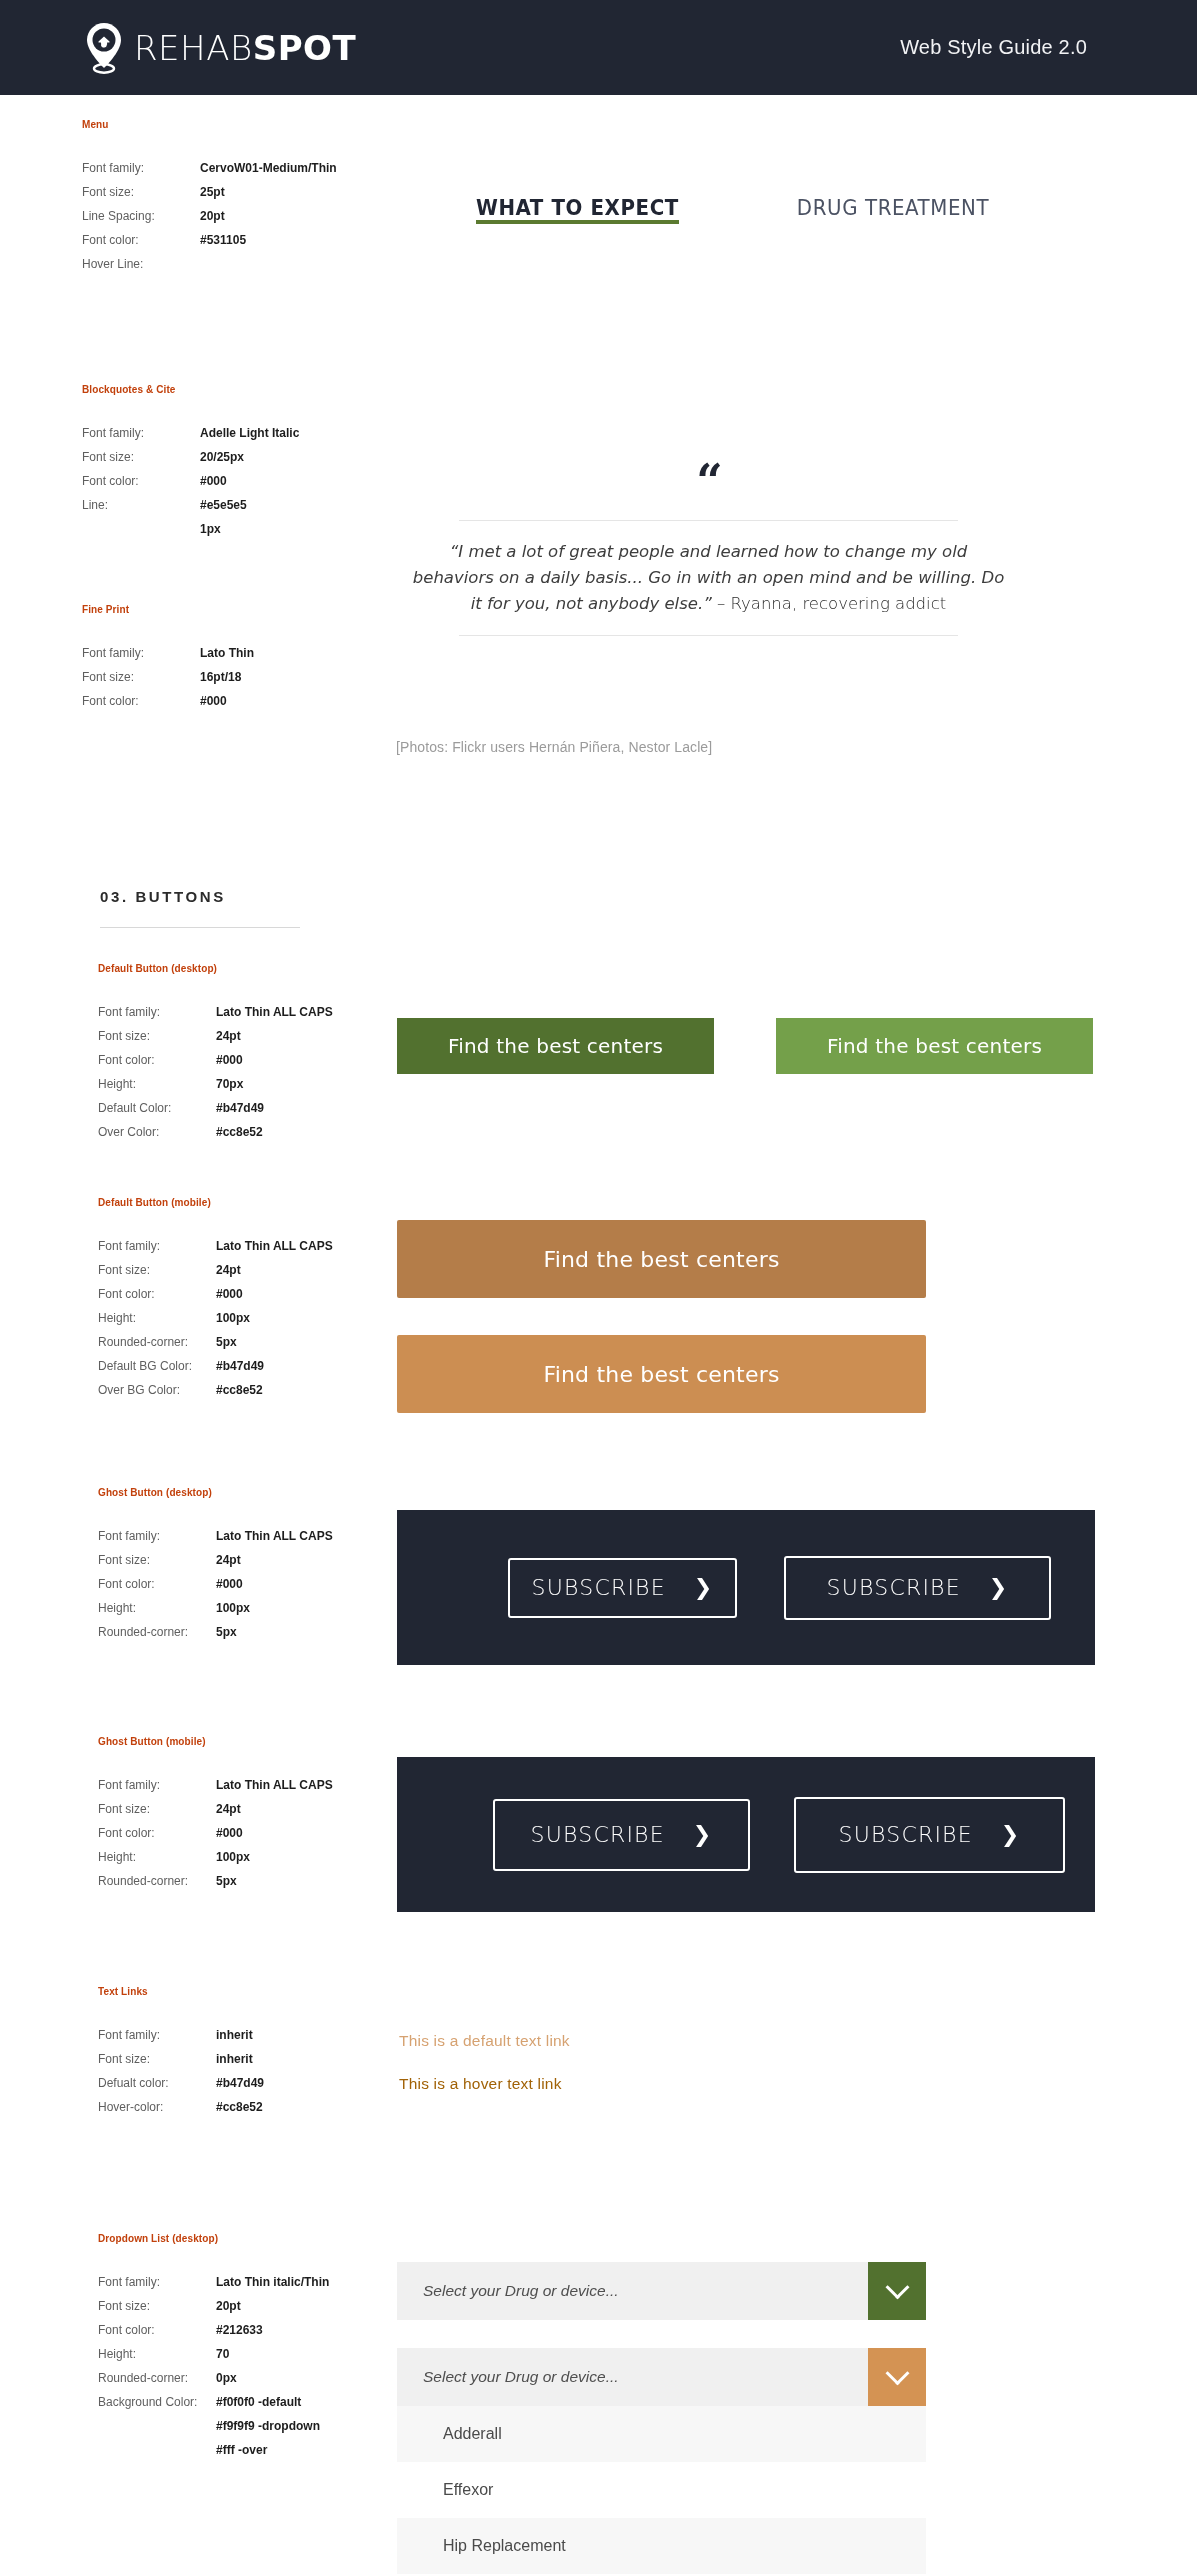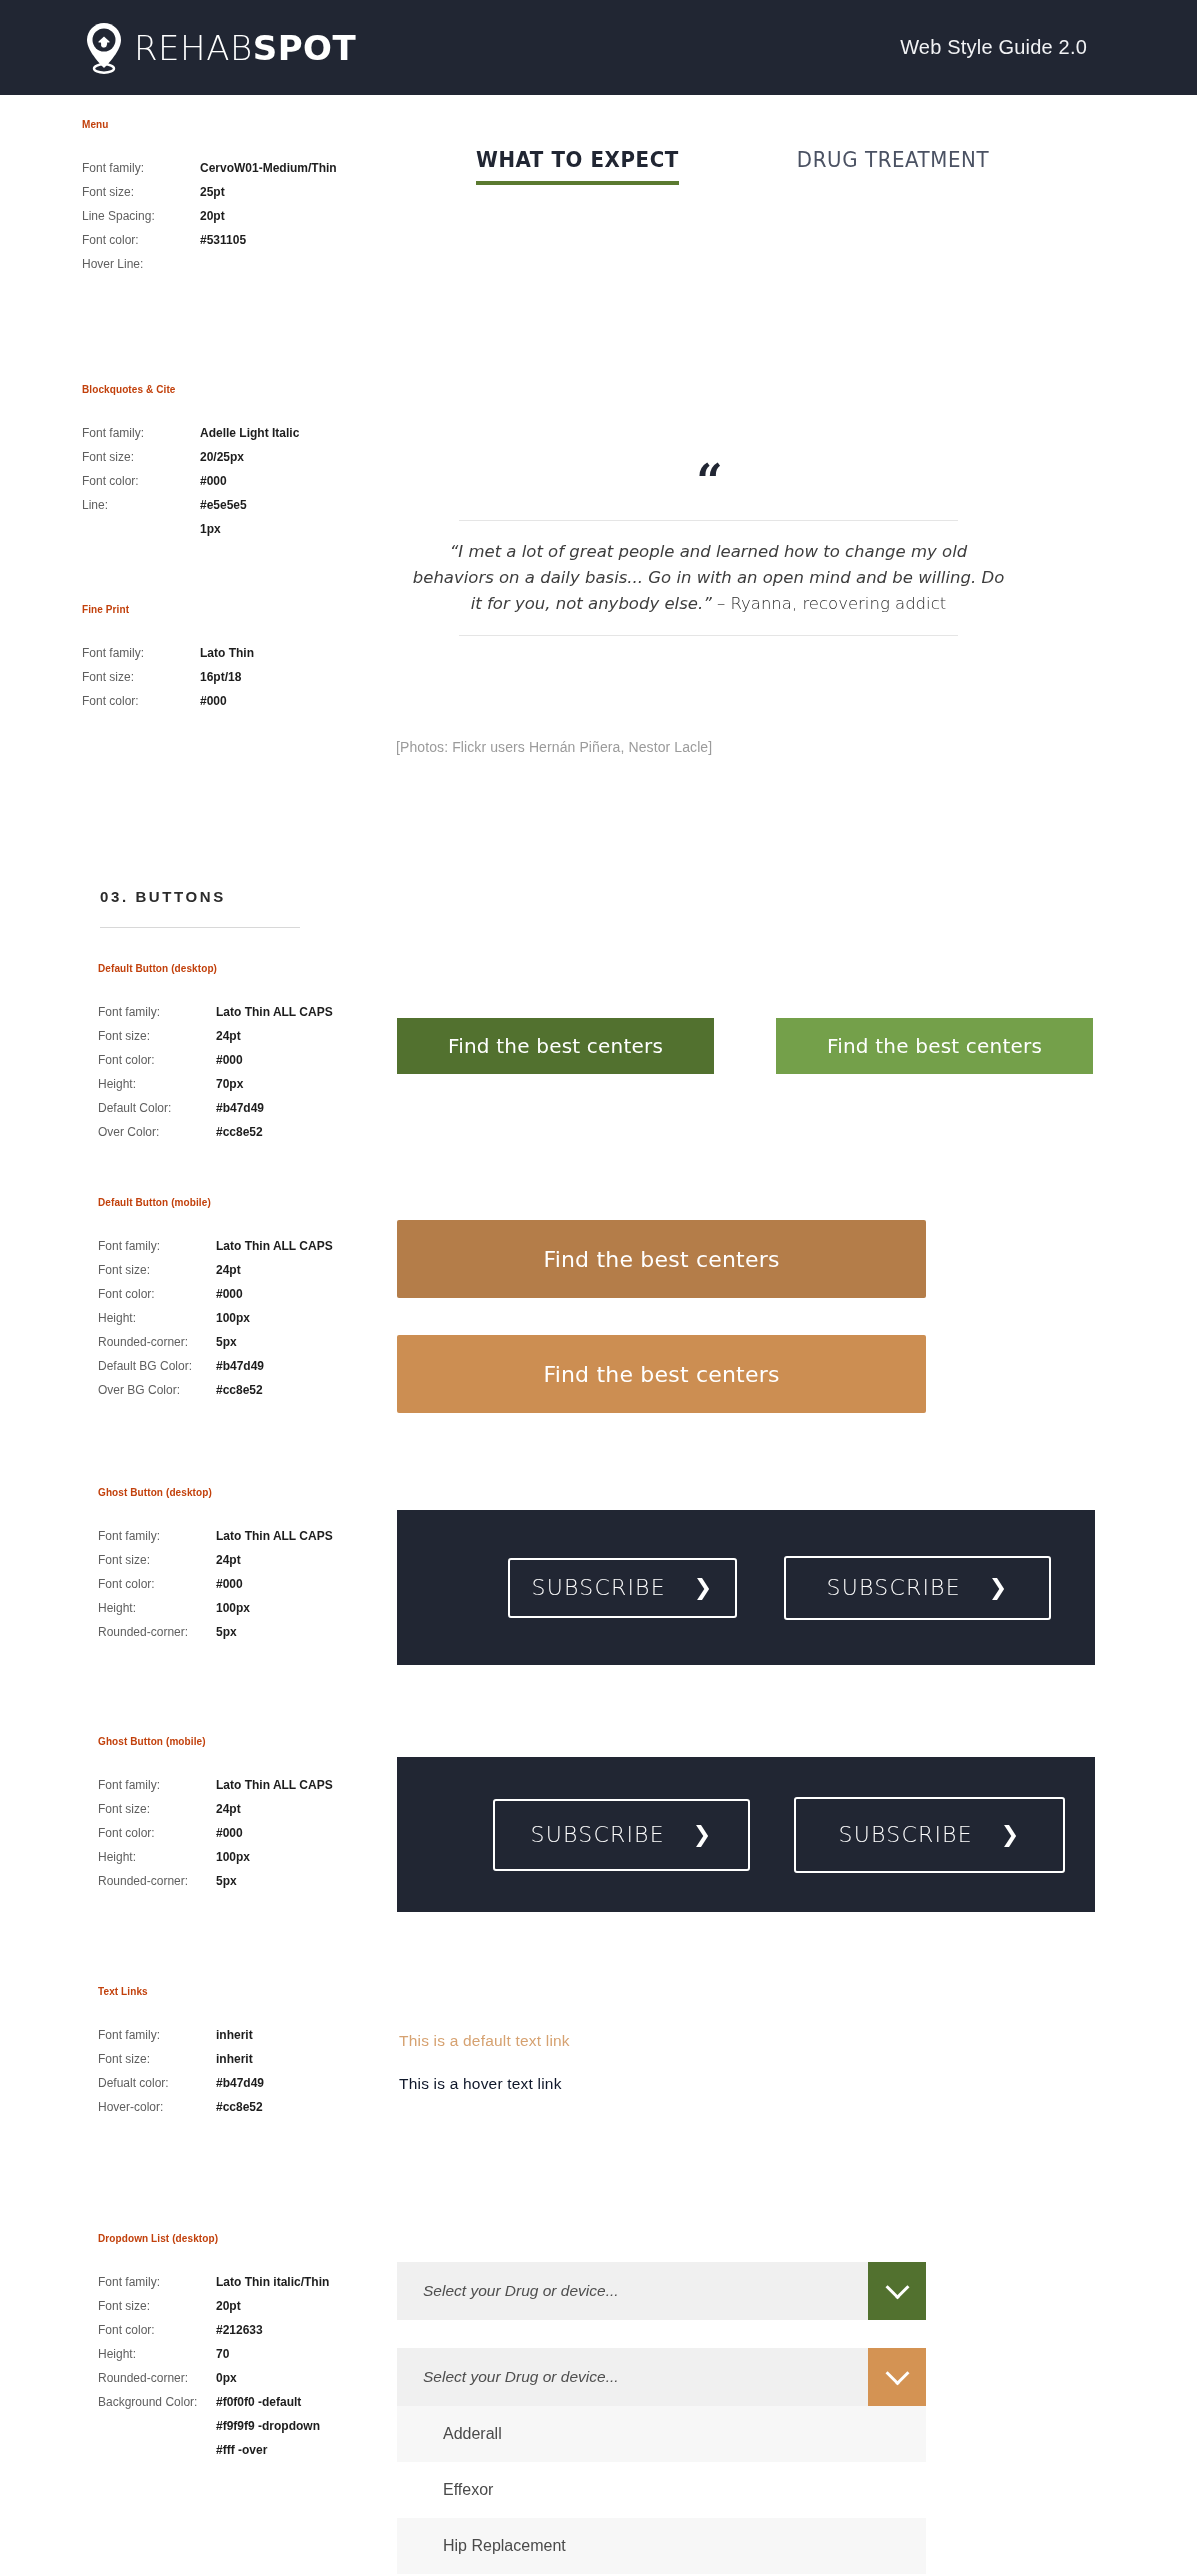--- a/index.html
+++ b/index.html
@@ -81,21 +81,21 @@
   }
 
   
   .menu-sample { display: flex; align-items: flex-start; }
   .menu-item {
     font-family: "Liberation Sans Narrow", "DejaVu Sans Condensed", sans-serif;
     font-size: 22px;
     font-weight: 700;
     letter-spacing: 0.6px;
     color: #293040;
-    padding-bottom: 9px;
+    margin-top: 48px;
   }
   .menu-item.active { border-bottom: 4px solid #5b7a30; color: #212633; }
   .menu-item.plain { color: #4b5263; font-weight: 400; margin-left: 118px; }
 
   
   .bq-wrap { width: 619px; text-align: center; }
   .bq-mark {
     font-size: 46px;
     color: #212633;
     font-family: "DejaVu Serif", serif;
@@ -474,21 +474,21 @@
           <span class="spec-key">Defualt color:</span>
           <span class="spec-val">#b47d49</span>
         </div>
       <div class="spec-row">
           <span class="spec-key">Hover-color:</span>
           <span class="spec-val">#cc8e52</span>
         </div>
     </div>
   </div>
   <div class="block text-link" style="left:399px; top:1937px; color:#d6a271;">This is a default text link</div>
-  <div class="block text-link" style="left:399px; top:1980px; color:#0f172a;">This is a hover text link</div>
+  <div class="block text-link" style="left:399px; top:1980px; color:#a16207;">This is a hover text link</div>
 
   <div class="block" style="left:98px; top:2138px; width:329px;">
     <div class="sec-title">Dropdown List (desktop)</div>
     <div class="spec-table">
       <div class="spec-row">
           <span class="spec-key">Font family:</span>
           <span class="spec-val">Lato Thin italic/Thin</span>
         </div>
       <div class="spec-row">
           <span class="spec-key">Font size:</span>

